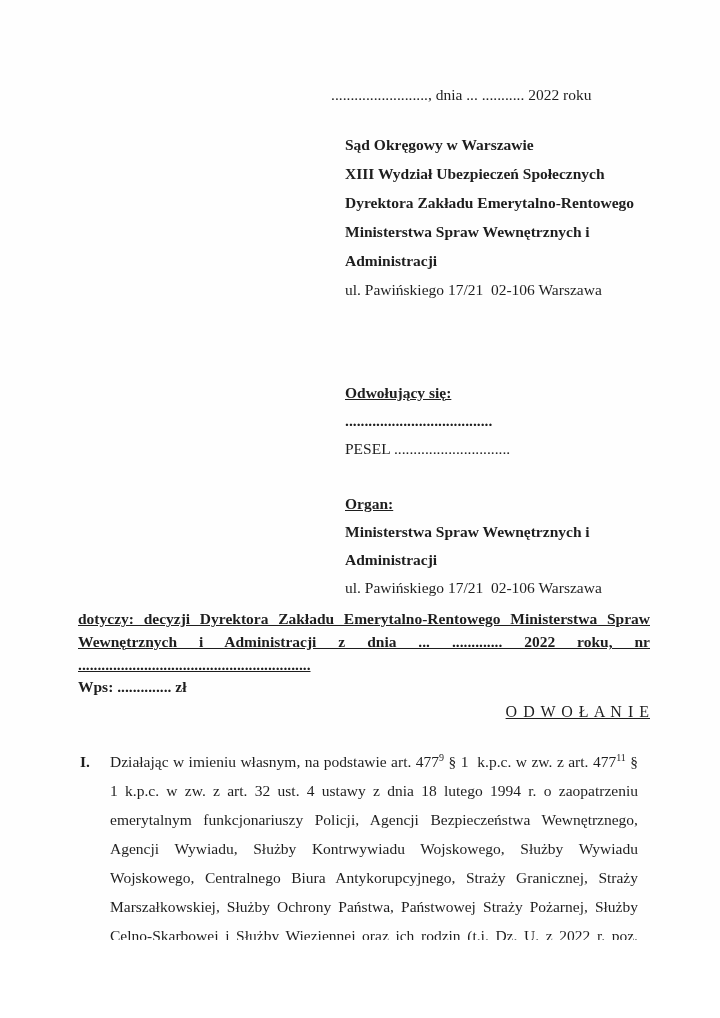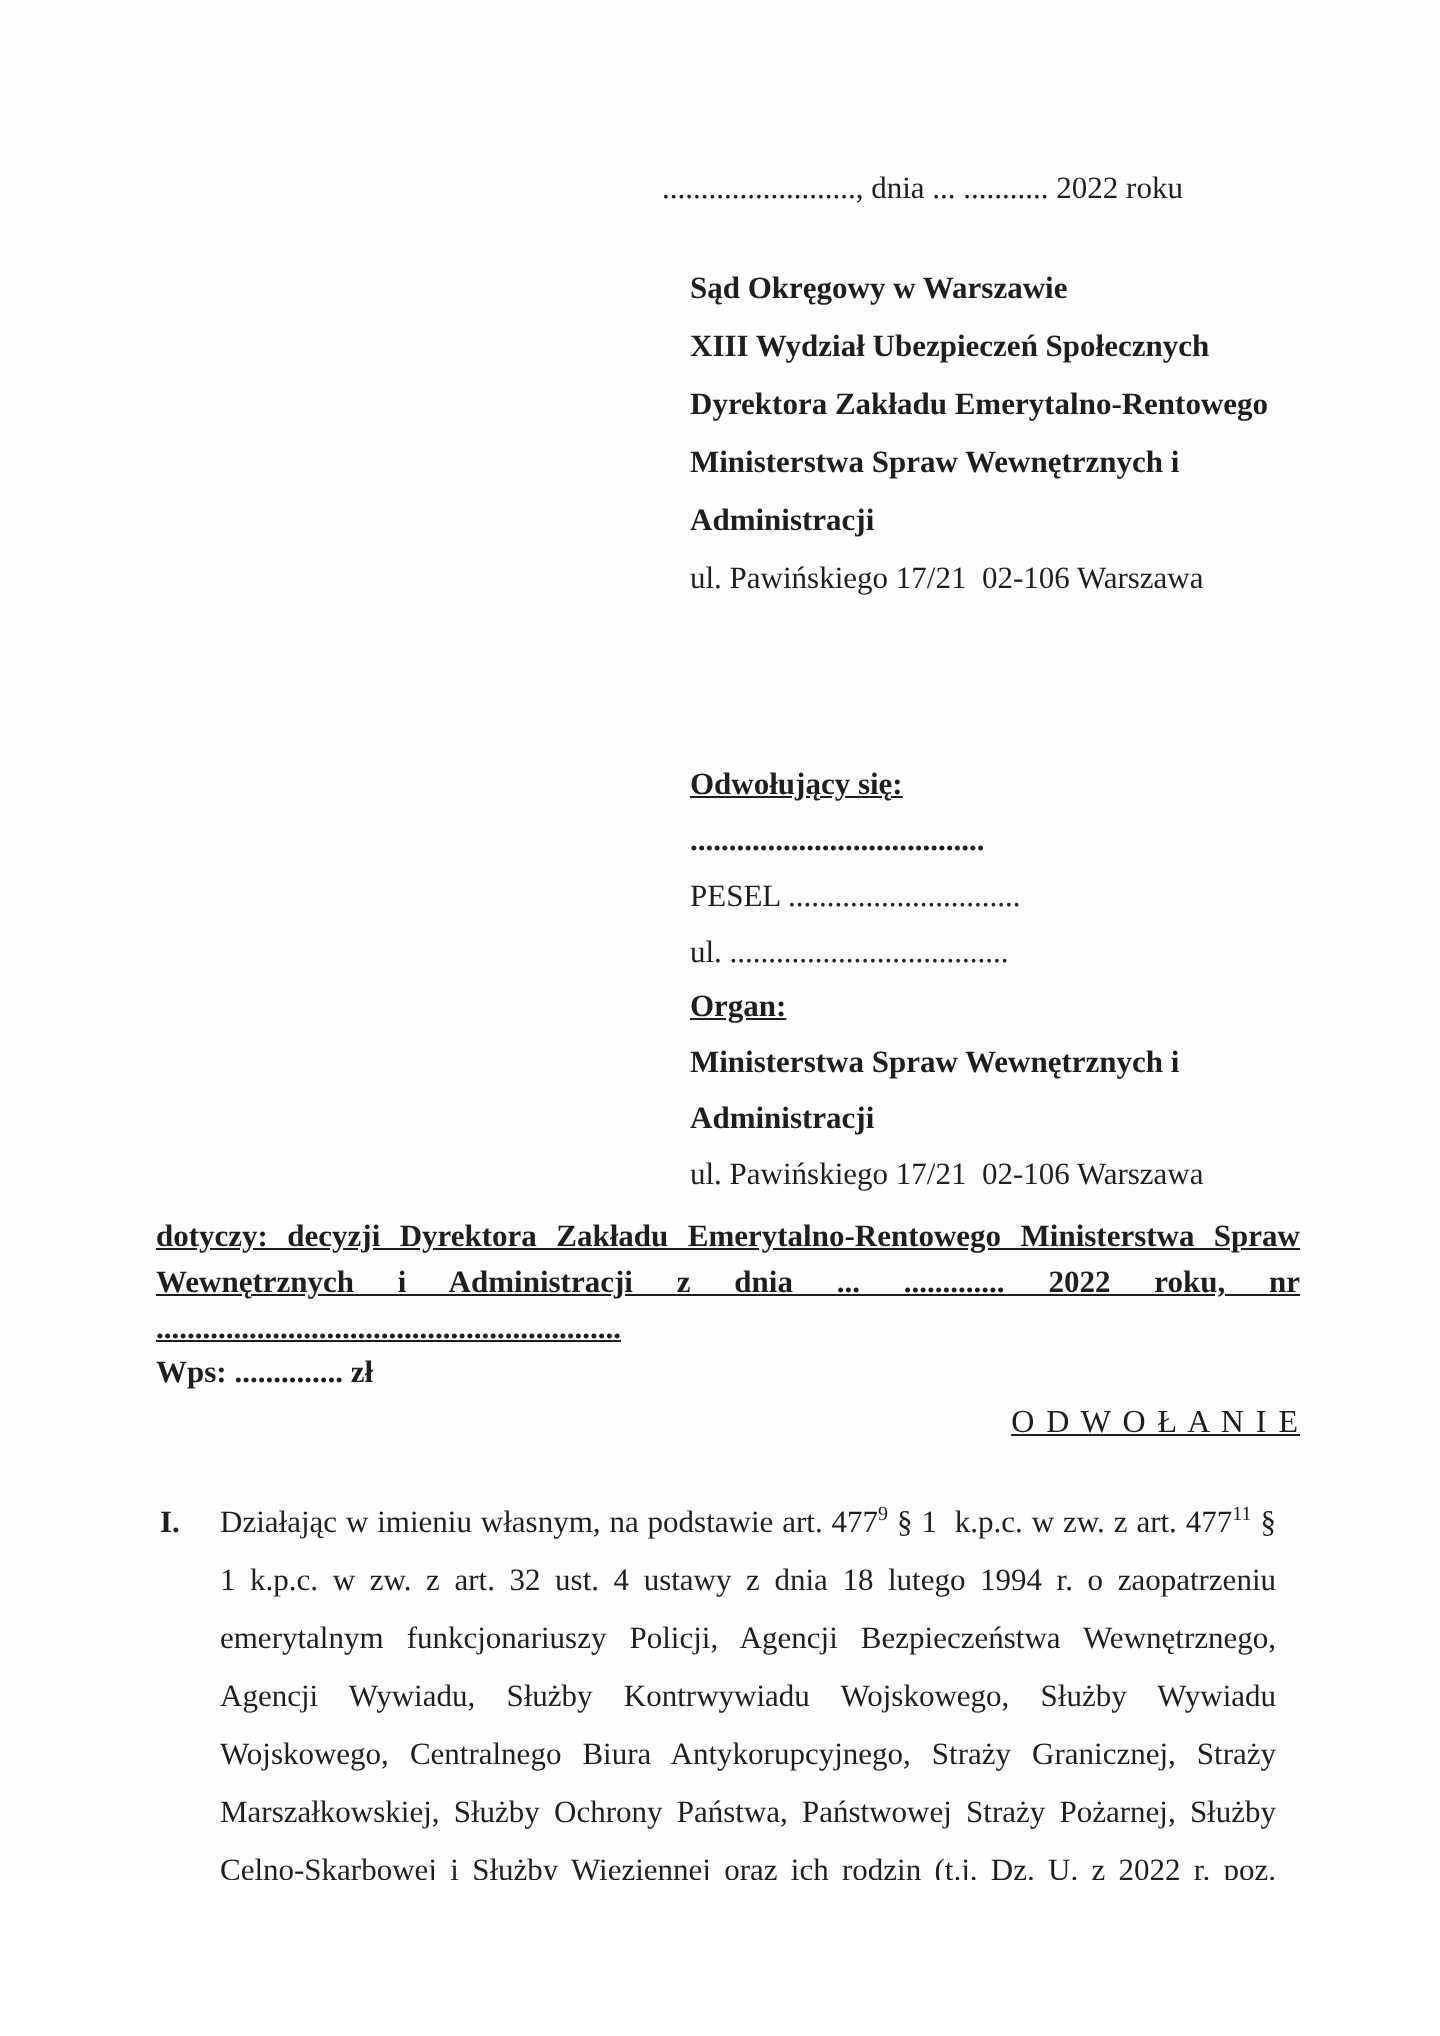--- a/index.html
+++ b/index.html
@@ -68,21 +68,20 @@
     <div class="b">Dyrektora Zakładu Emerytalno-Rentowego</div>
     <div class="b">Ministerstwa Spraw Wewnętrznych i</div>
     <div class="b">Administracji</div>
     <div>ul. Pawińskiego 17/21&nbsp; 02-106 Warszawa</div>
   </div>
 
   <div class="abs addr-block appellant-block">
     <div class="b u">Odwołujący się:</div>
     <div class="b">......................................</div>
     <div>PESEL ..............................</div>
-    <div>ul. ....................................</div>
   </div>
 
   <div class="abs addr-block organ-block">
     <div class="b u">Organ:</div>
     <div class="b">Ministerstwa Spraw Wewnętrznych i</div>
     <div class="b">Administracji</div>
     <div>ul. Pawińskiego 17/21&nbsp; 02-106 Warszawa</div>
   </div>
 
   <p class="abs subject">dotyczy: decyzji Dyrektora Zakładu Emerytalno-Rentowego Ministerstwa Spraw Wewnętrznych i Administracji z dnia ... ............. 2022 roku, nr ............................................................</p>

